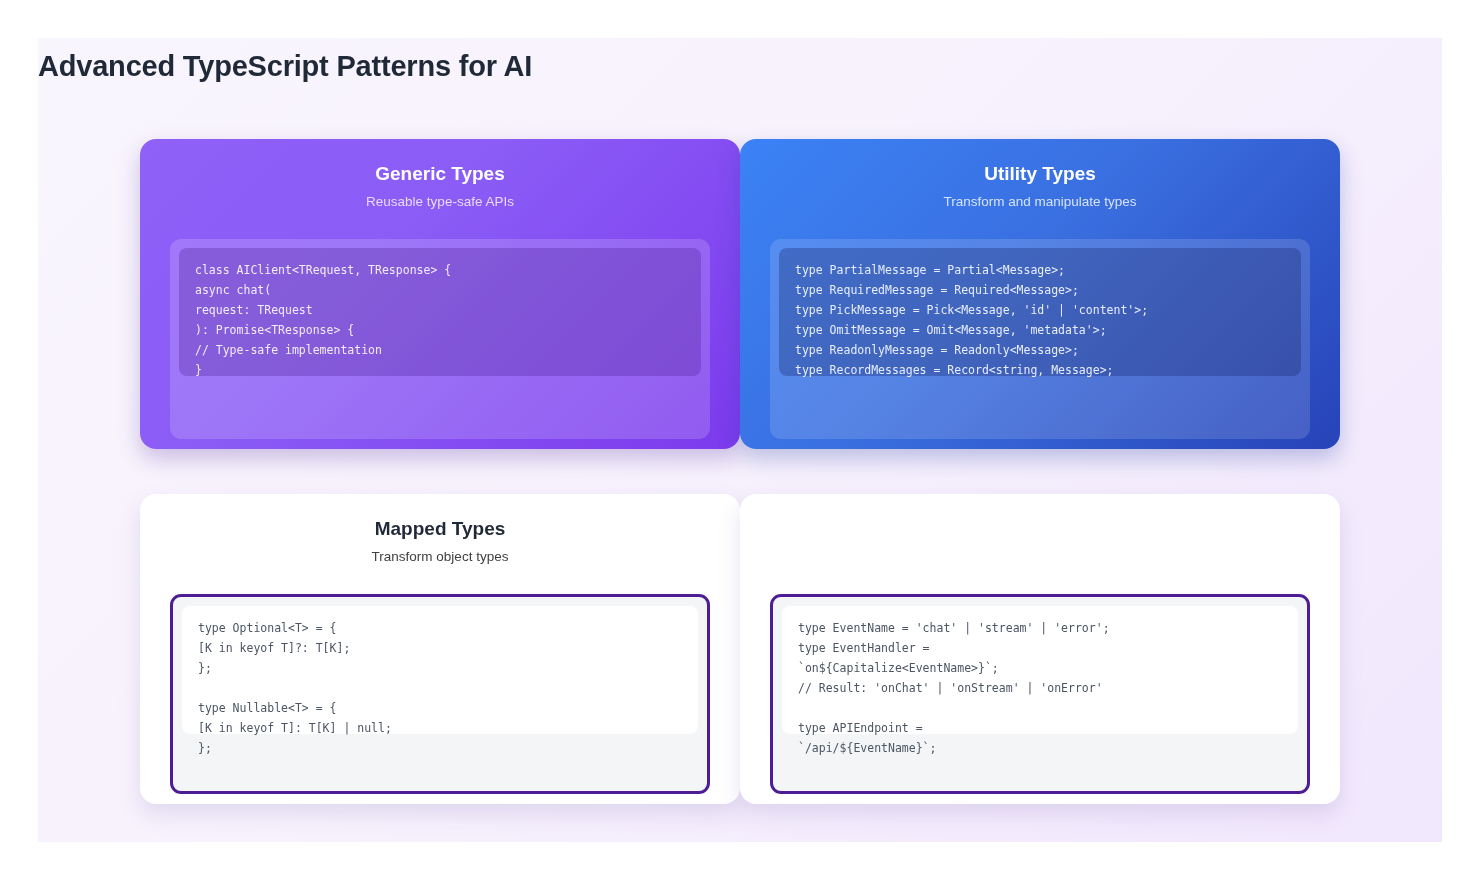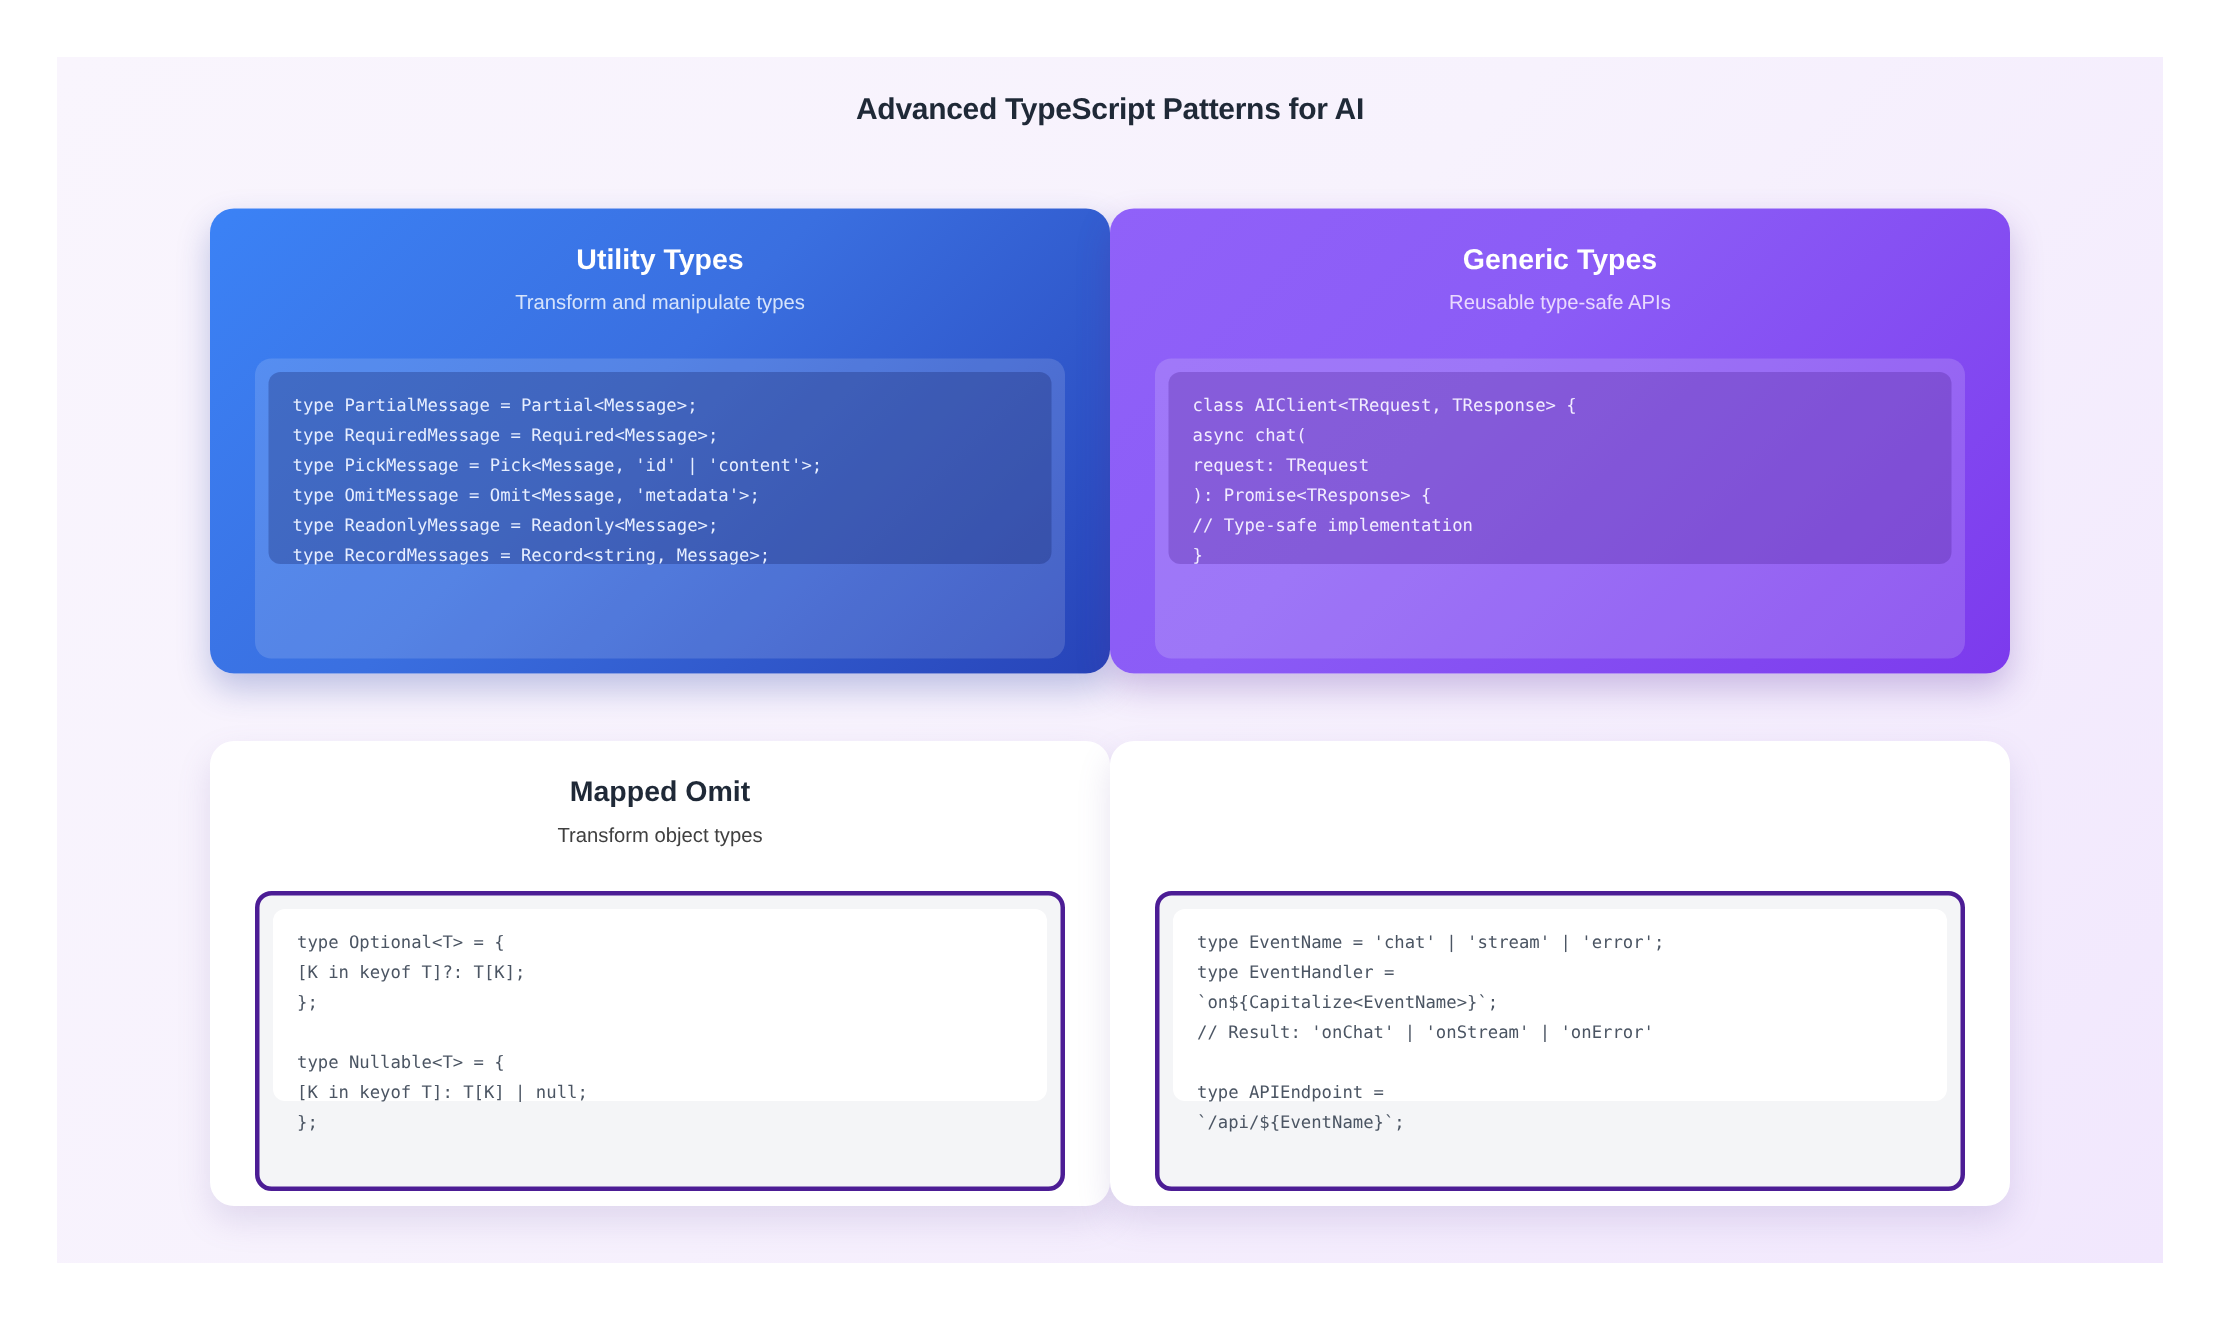--- a/index.html
+++ b/index.html
@@ -15,26 +15,26 @@
     position: absolute;
     left: 38px;
     top: 38px;
     width: 1404px;
     height: 804px;
     background: linear-gradient(135deg, #f9f5fd 0%, #f7f2fd 45%, #f1e7fd 100%);
     overflow: hidden;
   }
 
   .page-title {
-    text-align: center;
-    font-size: 20px;
+    text-align: left;
+    font-size: 29px;
     font-weight: bold;
     color: #1f2937;
     letter-spacing: -0.2px;
-    margin-top: 24px;
+    margin-top: 12px;
   }
 
   .grid {
     position: absolute;
     left: 102px;
     top: 101px;
     width: 1200px;
     display: grid;
     grid-template-columns: 600px 600px;
     grid-template-rows: 310px 310px;
@@ -134,52 +134,52 @@
 </style>
 </head>
 <body>
 
 <div class="page">
 
   <h1 class="page-title">Advanced TypeScript Patterns for AI</h1>
 
   <div class="grid">
 
+    <section class="card card-generic gap-right">
+      <h2 class="card-title">Generic Types</h2>
+      <p class="card-subtitle">Reusable type-safe APIs</p>
+      <div class="code-wrap">
+        <div class="code-box">
+          <pre>class AIClient&lt;TRequest, TResponse&gt; {
+async chat(
+request: TRequest
+): Promise&lt;TResponse&gt; {
+// Type-safe implementation
+}</pre>
+        </div>
+      </div>
+    </section>
+
     <section class="card card-utility">
       <h2 class="card-title">Utility Types</h2>
       <p class="card-subtitle">Transform and manipulate types</p>
       <div class="code-wrap">
         <div class="code-box">
           <pre>type PartialMessage = Partial&lt;Message&gt;;
 type RequiredMessage = Required&lt;Message&gt;;
 type PickMessage = Pick&lt;Message, 'id' | 'content'&gt;;
 type OmitMessage = Omit&lt;Message, 'metadata'&gt;;
 type ReadonlyMessage = Readonly&lt;Message&gt;;
 type RecordMessages = Record&lt;string, Message&gt;;</pre>
         </div>
       </div>
     </section>
 
-    <section class="card card-generic gap-right">
-      <h2 class="card-title">Generic Types</h2>
-      <p class="card-subtitle">Reusable type-safe APIs</p>
-      <div class="code-wrap">
-        <div class="code-box">
-          <pre>class AIClient&lt;TRequest, TResponse&gt; {
-async chat(
-request: TRequest
-): Promise&lt;TResponse&gt; {
-// Type-safe implementation
-}</pre>
-        </div>
-      </div>
-    </section>
-
     <section class="card card-light gap-right">
-      <h2 class="card-title">Mapped Omit</h2>
+      <h2 class="card-title">Mapped Types</h2>
       <p class="card-subtitle">Transform object types</p>
       <div class="code-wrap">
         <div class="code-box">
           <pre>type Optional&lt;T&gt; = {
 [K in keyof T]?: T[K];
 };
 
 type Nullable&lt;T&gt; = {
 [K in keyof T]: T[K] | null;
 };</pre>

